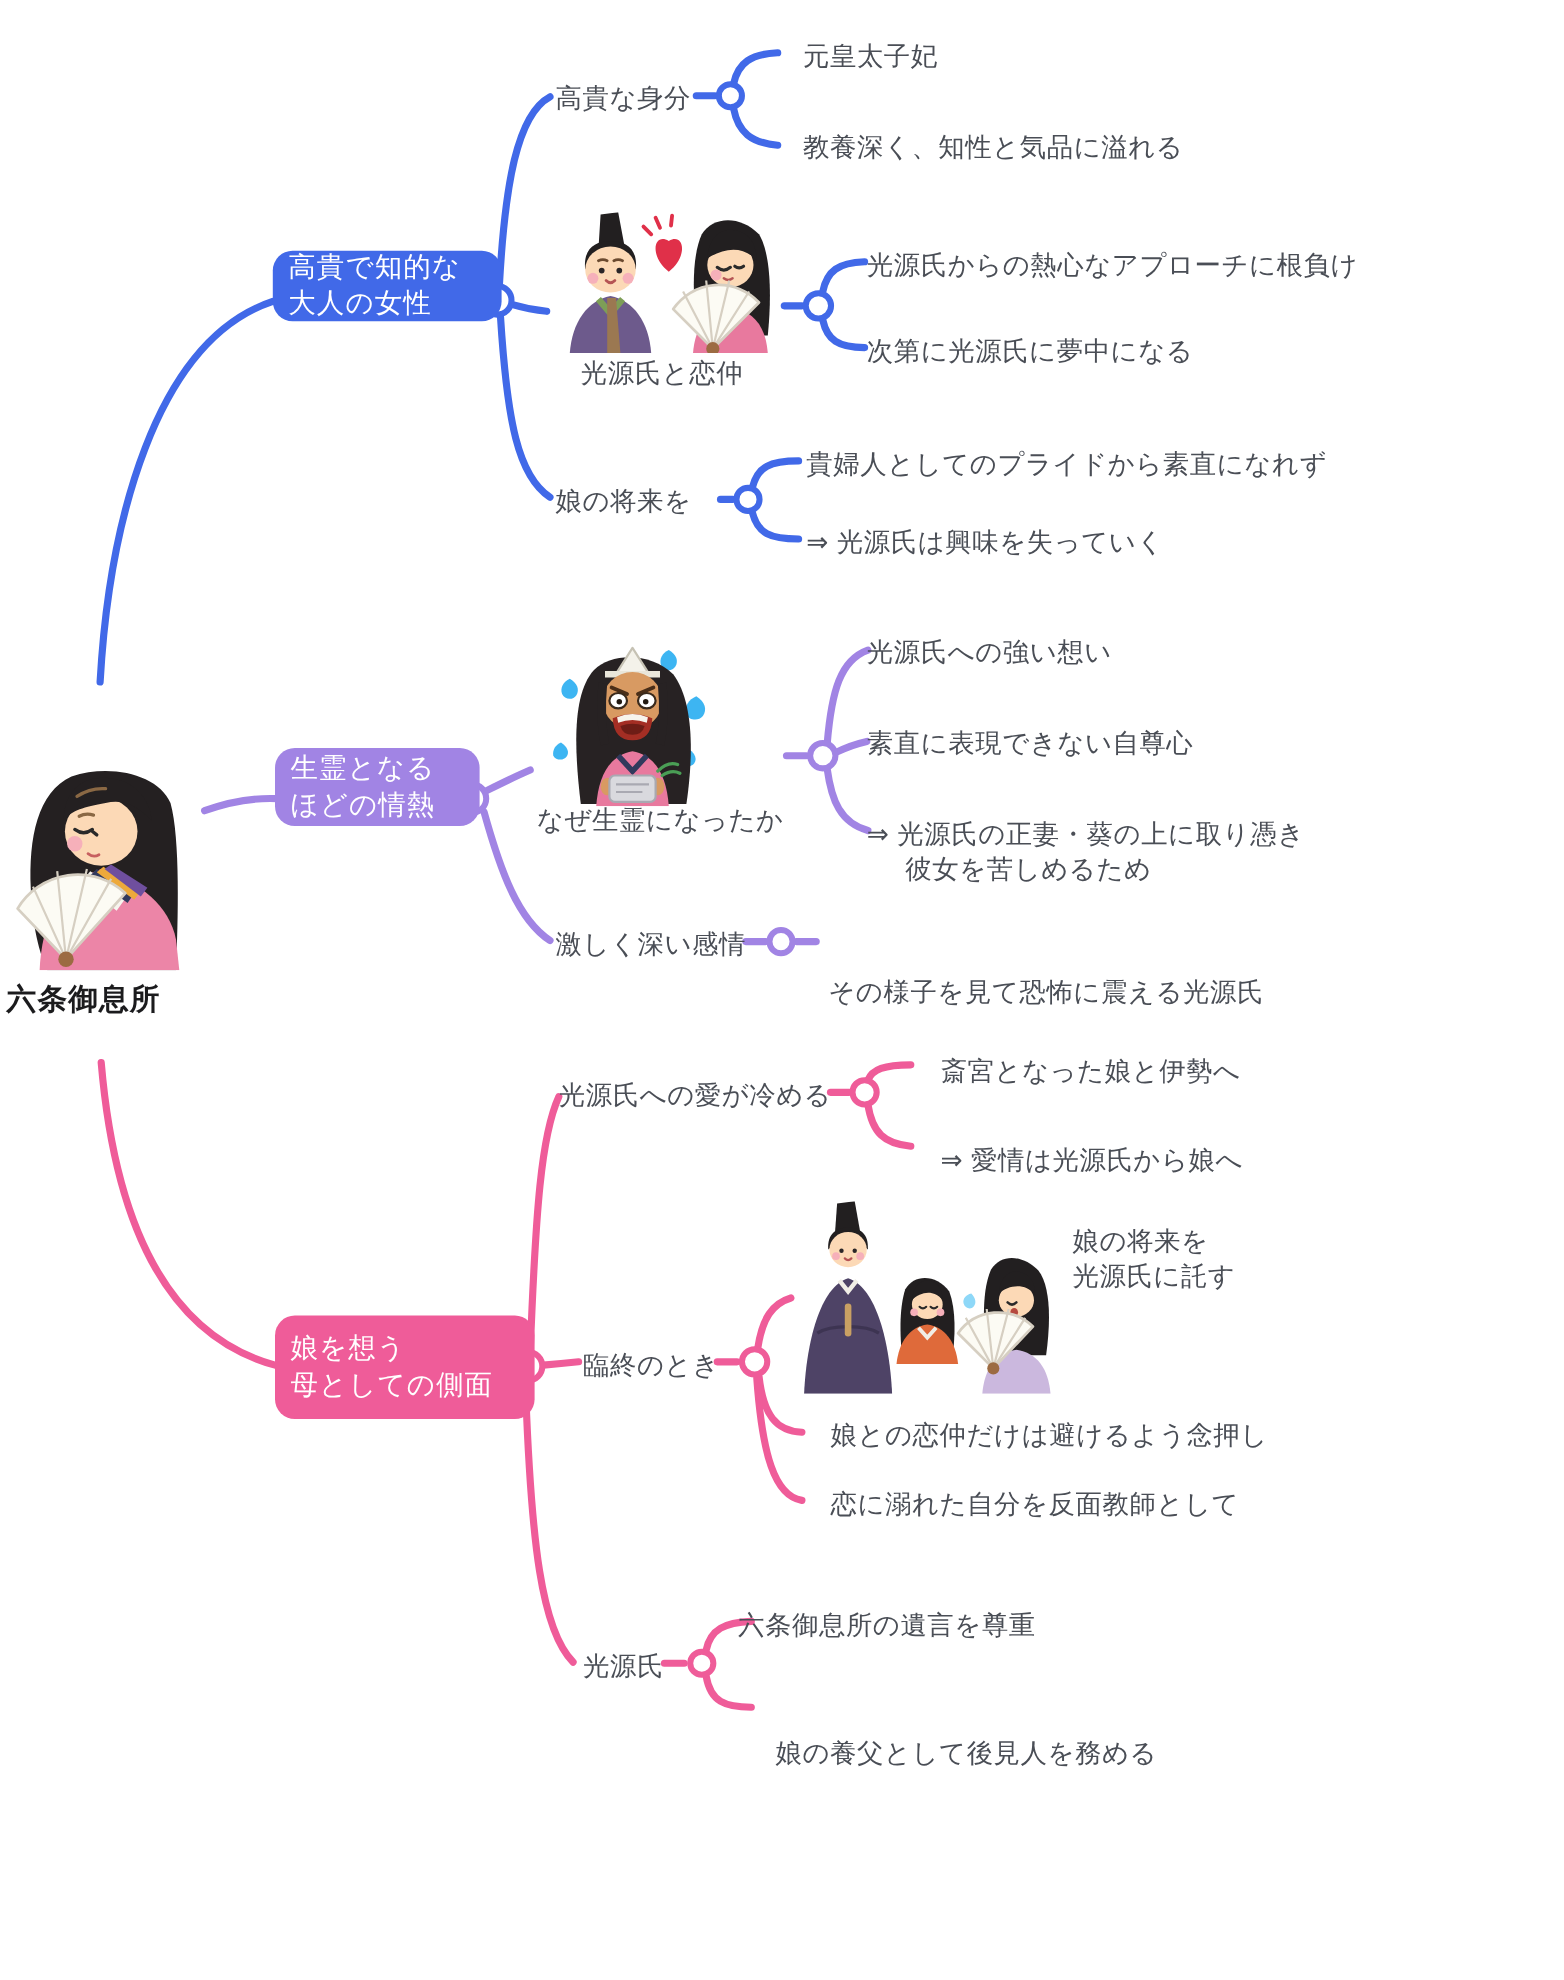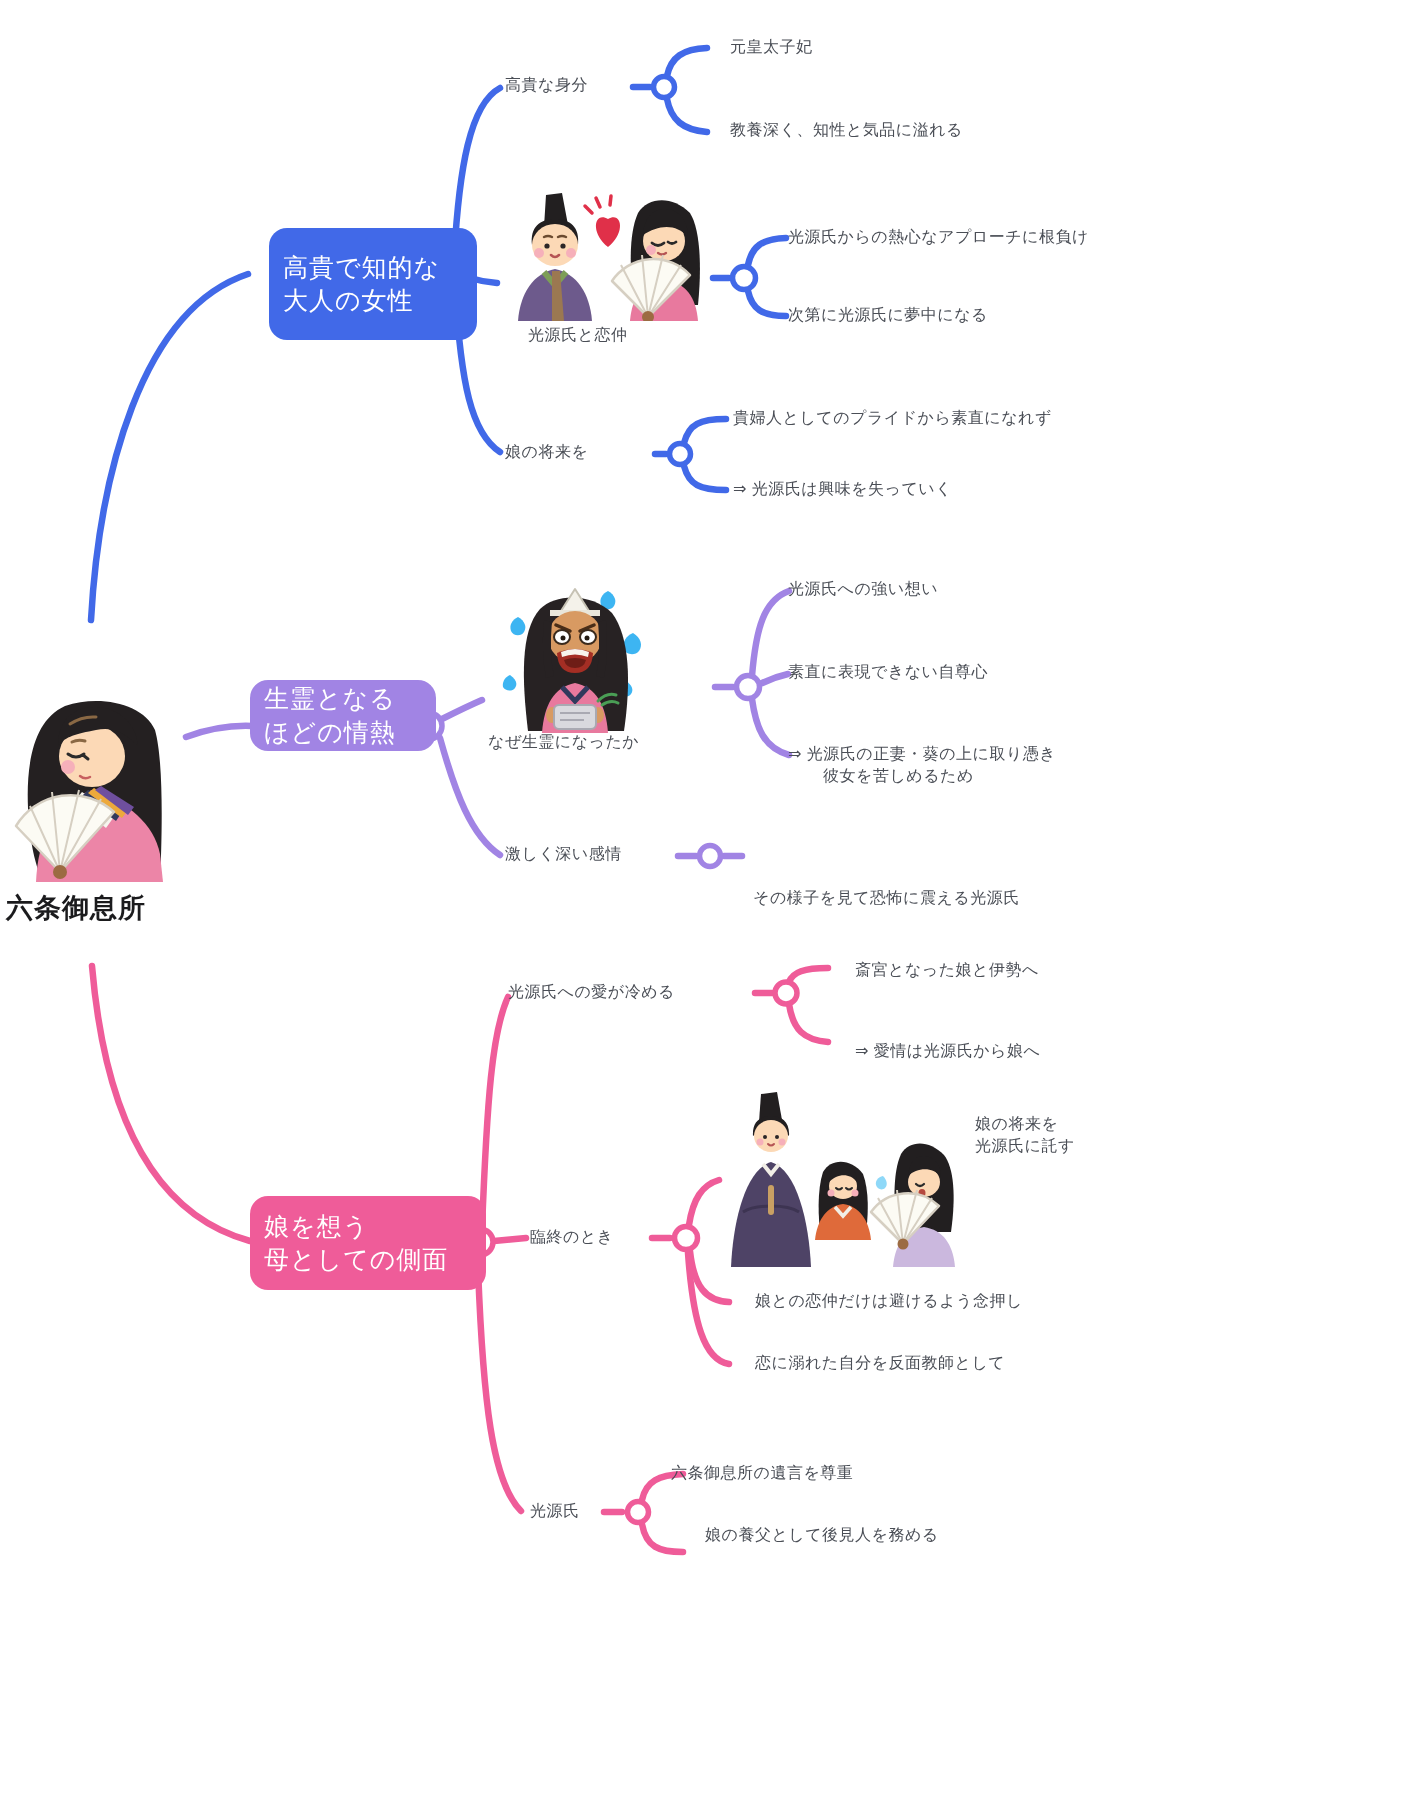--- a/index.html
+++ b/index.html
@@ -8,21 +8,21 @@
     position:relative;width:1422px;height:1800px;background:var(--canvas-bg,#fff);
     font-family:"Liberation Sans","DejaVu Sans",sans-serif;overflow:hidden;
   }
   .links{position:absolute;left:0;top:0;width:1422px;height:1800px;}
   .links path{fill:none;stroke-width:6.5;stroke-linecap:round;}
   .links circle{fill:#fff;stroke-width:5.5;}
   .g-blue path,.g-blue circle{stroke:var(--branch-blue,#4169E8);}
   .g-purple path,.g-purple circle{stroke:var(--branch-purple,#A184E4);}
   .g-pink path,.g-pink circle{stroke:var(--branch-pink,#EF5C99);}
   .label{
-    position:absolute;font-size:16px;color:var(--label-text,#4A4E56);
+    position:absolute;font-size:24px;color:var(--label-text,#4A4E56);
     white-space:pre-line;line-height:1.35;letter-spacing:0.5px;
   }
   .node{
     position:absolute;display:flex;align-items:center;color:var(--node-text,#fff);
     font-size:25px;line-height:1.34;border-radius:18px;padding:0 14px;
     white-space:pre-line;letter-spacing:1px;
   }
   .node-blue{background:var(--branch-blue,#4169E8);}
   .node-purple{background:var(--branch-purple,#A184E4);}
   .node-pink{background:var(--branch-pink,#EF5C99);}
@@ -109,21 +109,21 @@
       <path d="M80 100 L114 122 L108 131 L74 106 Z" fill="#31395c"></path>
       <path d="M86 98 L120 120 L114 128 L80 103 Z" fill="#eda93b"></path>
       <path d="M93 96 L126 117 L120 125 L87 100 Z" fill="#6f4f9e"></path>
       <path d="M52 182 L8 136 A64 64 0 0 1 106 122 Z" fill="#fcfbf4" stroke="#d6cfc2" stroke-width="2.5" stroke-linejoin="round"></path>
       <path d="M52 182 L22 116 M52 182 L44 102 M52 182 L71 100 M52 182 L93 109" stroke="#d6cfc2" stroke-width="2"></path>
       <circle cx="52" cy="182" r="7" fill="#9c6b42"></circle>
     </svg>
   </div>
   <div class="root-label" style="left:6px;top:890px;">六条御息所</div>
 
-  <div class="node node-blue" style="left:248px;top:228px;width:180px;height:112px;margin-left:21px;">
+  <div class="node node-blue" style="left:248px;top:228px;width:180px;height:64px;">
     <span>高貴で知的な
 大人の女性</span>
   </div>
 
   <div class="label" style="left:505px;top:74px;">高貴な身分</div>
   <div class="label" style="left:730px;top:36px;">元皇太子妃</div>
   <div class="label" style="left:730px;top:119px;">教養深く、知性と気品に溢れる</div>
 
   <div class="illo" style="left:500px;top:193px;width:210px;height:128px;">
     <svg viewBox="0 0 210 128" width="210" height="128" xmlns="http://www.w3.org/2000/svg">
@@ -251,15 +251,15 @@
     </svg>
   </div>
   <div class="label" style="left:975px;top:1113px;">娘の将来を
 光源氏に託す</div>
   <div class="label" style="left:530px;top:1226px;">臨終のとき</div>
   <div class="label" style="left:755px;top:1290px;">娘との恋仲だけは避けるよう念押し</div>
   <div class="label" style="left:755px;top:1352px;">恋に溺れた自分を反面教師として</div>
 
   <div class="label" style="left:530px;top:1500px;">光源氏</div>
   <div class="label" style="left:671px;top:1462px;">六条御息所の遺言を尊重</div>
-  <div class="label" style="left:705px;top:1524px;">娘の養父として後見人を務める</div>
+  <div class="label" style="left:705px;top:1581px;font-family:Liberation Mono, monospace;">娘の養父として後見人を務める</div>
 
 </div>
 
 </body></html>

